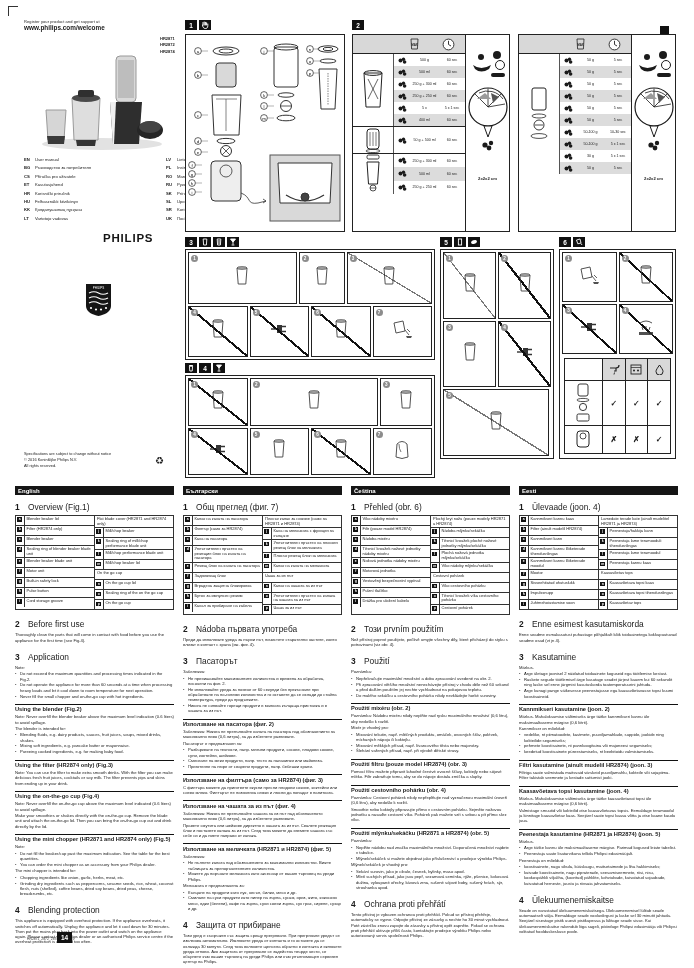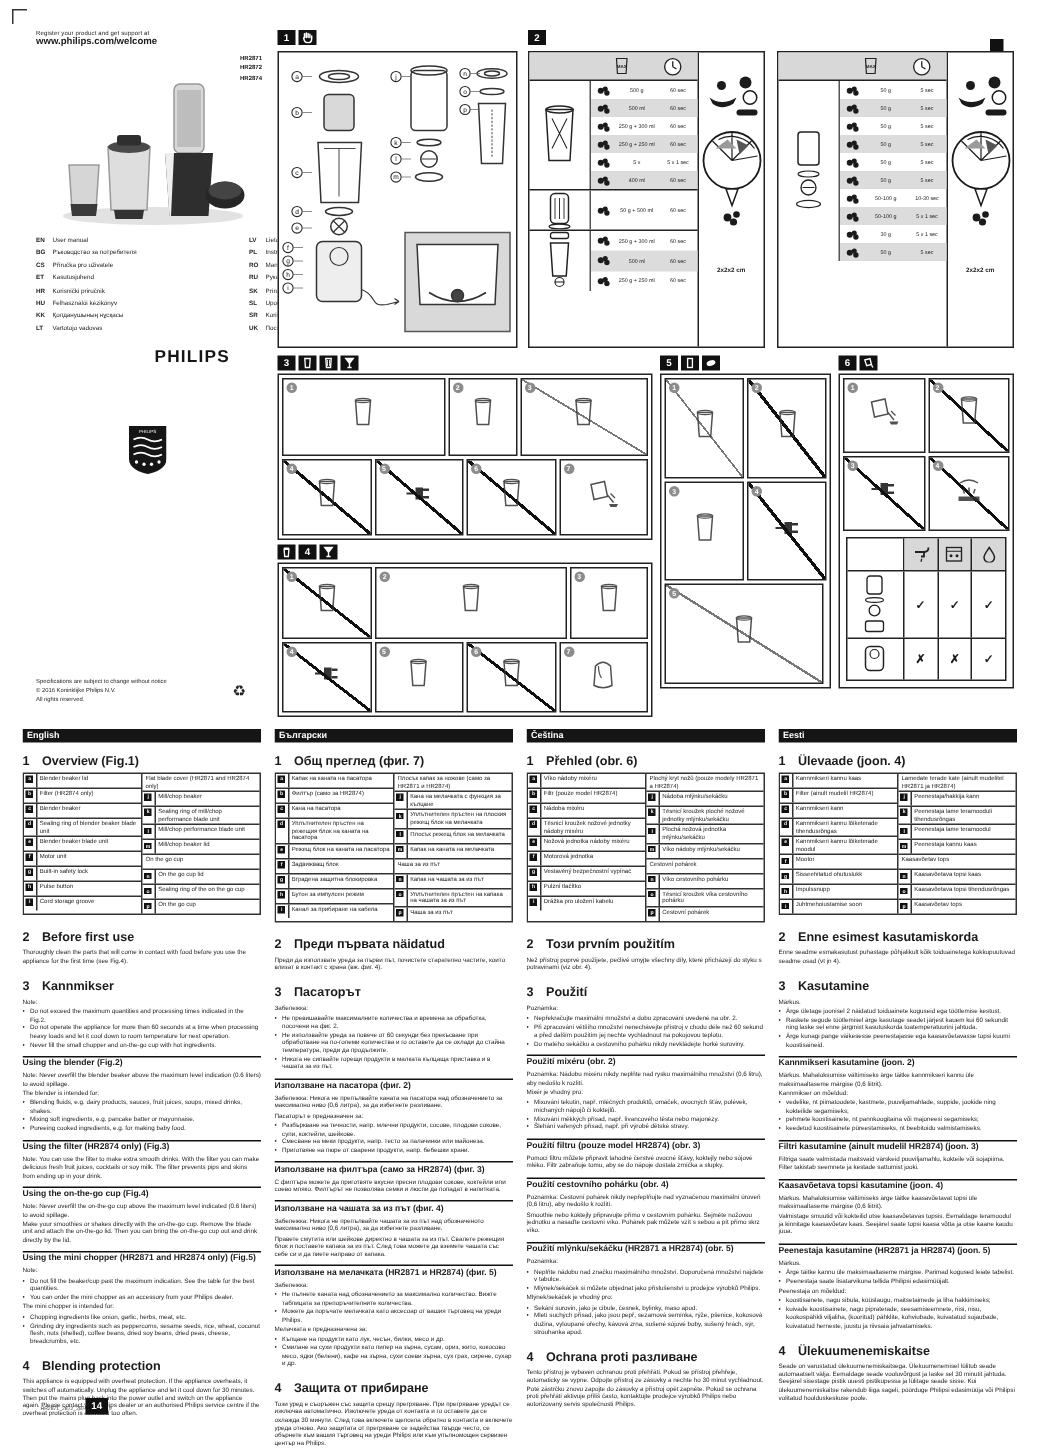--- a/index.html
+++ b/index.html
@@ -61,21 +61,21 @@
   .ctc{border-right:1px solid #222;display:flex;align-items:center;justify-content:center;flex:1;}
   .ctc:last-child{border-right:none;}
   .ctc.icon{flex:1.7;}
   .ctc.hdr{background:#d8d8d8;}
   .mark{font-size:8px;font-weight:bold;}
   
   #columns .col{position:absolute;top:486px;width:159px;height:478px;overflow:hidden;}
   .langbar{background:#151515;color:#fff;font-size:6px;font-weight:bold;padding:1.5px 0 1.5px 3px;}
   .h1row{display:flex;align-items:baseline;margin:7px 0 3px 0;}
   .h1num{width:13px;font-size:8.4px;font-weight:bold;}
-  .h1txt{font-size:8.4px;font-weight:bold;}
+  .h1txt{font-size:8.4px;font-weight:normal;}
   .ptable{display:flex;border:.5px solid #333;margin-top:2px;}
   .pcol{flex:1;}
   .pcol + .pcol{border-left:.5px solid #333;}
   .prow{display:flex;border-bottom:.5px solid #333;}
   .pcol > :last-child{border-bottom:none;}
   .phead{border-bottom:.5px solid #333;font-size:4px;line-height:1.15;padding:1px 2px;min-height:7px;}
   .pkeyc{width:7.5px;border-right:.5px solid #333;display:flex;align-items:flex-start;justify-content:center;padding-top:1.2px;}
   .pkey{display:block;width:4.6px;height:4.6px;background:#111;color:#fff;font-size:3.4px;font-weight:bold;
         text-align:center;line-height:4.8px;}
   .ptxt{flex:1;font-size:4px;line-height:1.15;padding:1px 2px;min-height:7px;}
@@ -1092,21 +1092,21 @@
             </div>
           </div>
         </div>
         <div class="h1row h2row">
           <span class="h1num">2</span>
           <span class="h1txt">Before first use</span>
         </div>
         <div class="para">Thoroughly clean the parts that will come in contact with food before you use the appliance for the first time (see Fig.4).</div>
         <div class="h1row h2row">
           <span class="h1num">3</span>
-          <span class="h1txt">Kannmikser</span>
+          <span class="h1txt">Application</span>
         </div>
         <div class="para">Note:</div>
         <div class="bullet">
           <span class="bdot">•</span>
           <span class="btxt">Do not exceed the maximum quantities and processing times indicated in the Fig.2.</span>
         </div>
         <div class="bullet">
           <span class="bdot">•</span>
           <span class="btxt">Do not operate the appliance for more than 60 seconds at a time when processing heavy loads and let it cool down to room temperature for next operation.</span>
         </div>
@@ -1264,21 +1264,21 @@
             <div class="prow">
               <div class="pkeyc">
                 <span class="pkey">p</span>
               </div>
               <div class="ptxt">Чаша за из път</div>
             </div>
           </div>
         </div>
         <div class="h1row h2row">
           <span class="h1num">2</span>
-          <span class="h1txt">Преди първата näidatud</span>
+          <span class="h1txt">Nádoba първата употреба</span>
         </div>
         <div class="para">Преди да използвате уреда за първи път, почистете старателно частите, които влизат в контакт с храна (вж. фиг. 4).</div>
         <div class="h1row h2row">
           <span class="h1num">3</span>
           <span class="h1txt">Пасаторът</span>
         </div>
         <div class="para">Забележка:</div>
         <div class="bullet">
           <span class="bdot">•</span>
           <span class="btxt">Не превишавайте максималните количества и времена за обработка, посочени на фиг. 2.</span>
@@ -1502,21 +1502,21 @@
         <div class="bullet">
           <span class="bdot">•</span>
           <span class="btxt">Sekání surovin, jako je cibule, česnek, bylinky, maso apod.</span>
         </div>
         <div class="bullet">
           <span class="bdot">•</span>
           <span class="btxt">Mletí suchých přísad, jako jsou pepř, sezamová semínka, rýže, pšenice, kokosová dužina, vyloupané ořechy, kávová zrna, sušené sójové boby, sušený hrách, sýr, strouhanka apod.</span>
         </div>
         <div class="h1row h2row">
           <span class="h1num">4</span>
-          <span class="h1txt">Ochrana proti разливане</span>
+          <span class="h1txt">Ochrana proti přehřátí</span>
         </div>
         <div class="para">Tento přístroj je vybaven ochranou proti přehřátí. Pokud se přístroj přehřeje, automaticky se vypne. Odpojte přístroj ze zásuvky a nechte ho 30 minut vychladnout. Poté zástrčku znovu zapojte do zásuvky a přístroj opět zapněte. Pokud se ochrana proti přehřátí aktivuje příliš často, kontaktujte prodejce výrobků Philips nebo autorizovaný servis společnosti Philips.</div>
       </div>
       <div class="col" style="left: 519px;">
         <div class="langbar">Eesti</div>
         <div class="h1row">
           <span class="h1num">1</span>
           <span class="h1txt">Ülevaade (joon. 4)</span>
         </div>
         <div class="ptable">

